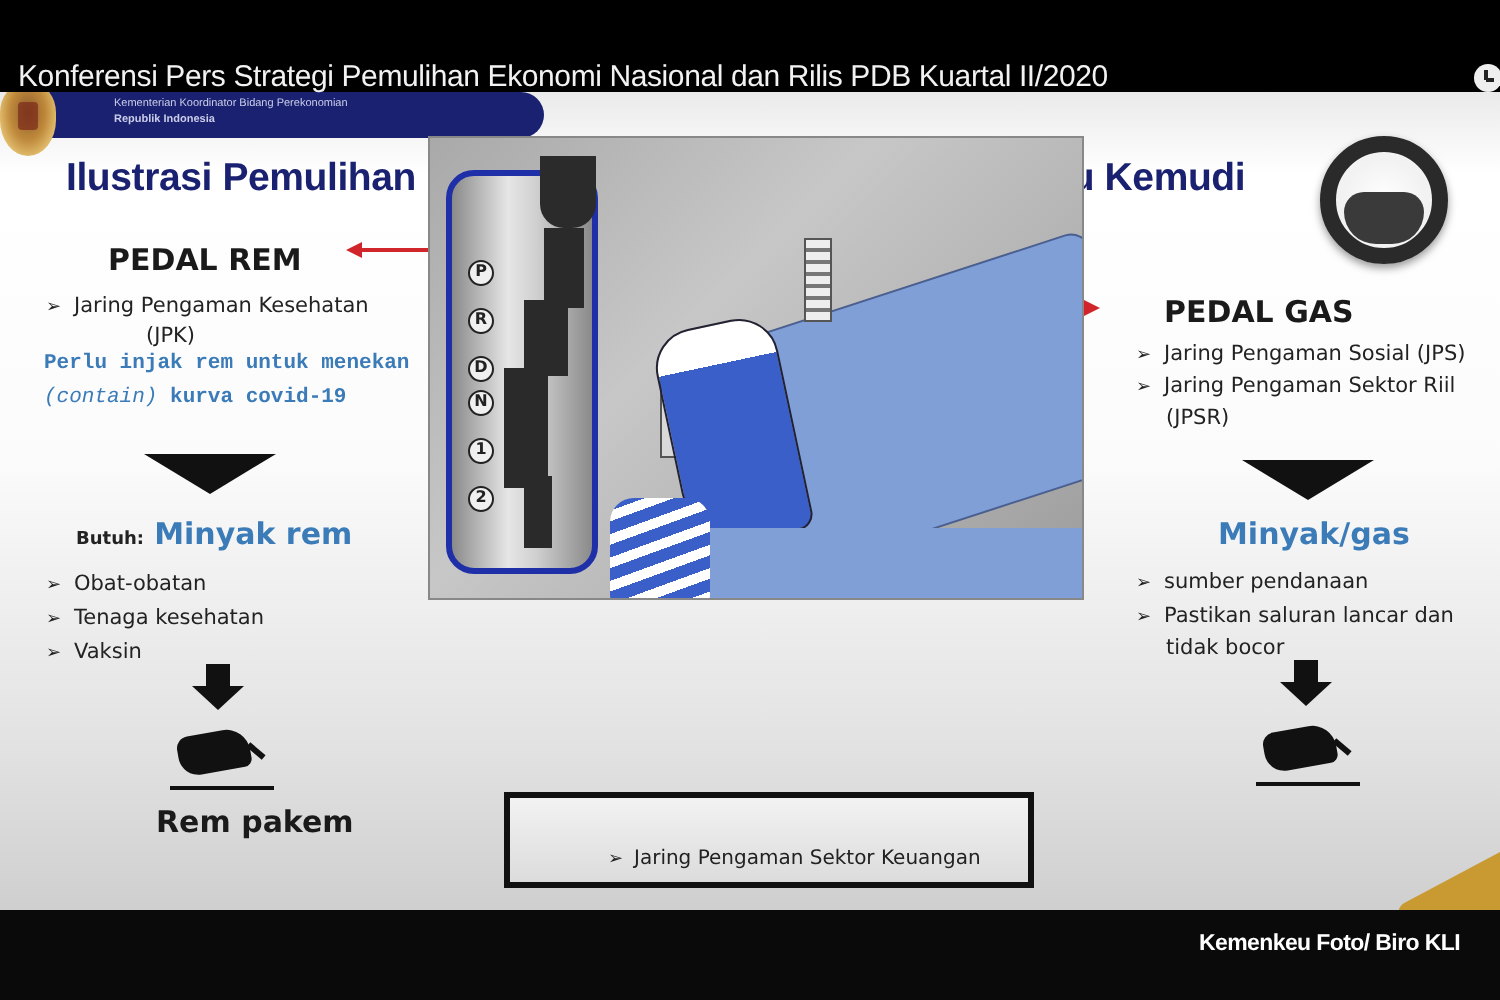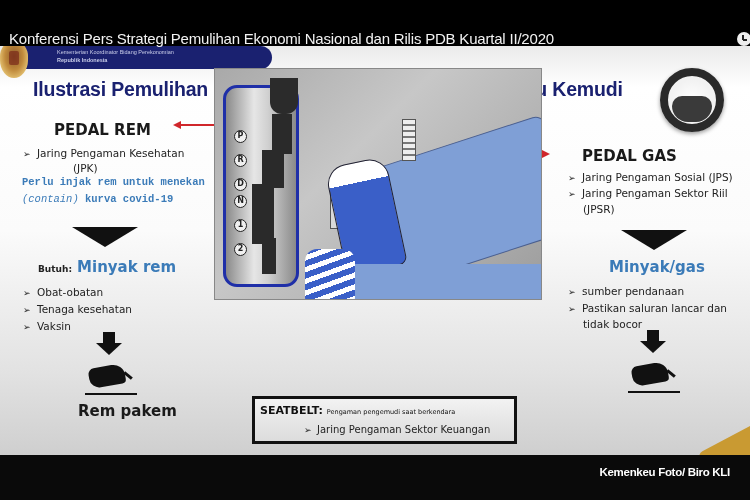--- a/index.html
+++ b/index.html
@@ -140,24 +140,20 @@
         <span class="gear-letter">R</span>
         <span class="gear-letter" style="margin-bottom:4px;">D</span>
         <span class="gear-letter">N</span>
         <span class="gear-letter">1</span>
         <span class="gear-letter">2</span>
       </div>
     </div>
   </div>
 
   <div class="seatbelt-box">
-    <div class="seatbelt-title">
-      <span>SEATBELT:</span>
-      <span class="seatbelt-sub">Pengaman pengemudi saat berkendara</span>
-    </div>
     <div class="seatbelt-bullet">
       <span class="chev" style="display:inline-block; width:13px; font-size:9px;">➢</span><span>Jaring Pengaman Sektor Keuangan</span>
     </div>
   </div>
 
   <div class="heading" style="left:582px; top:101px;">PEDAL GAS</div>
   <div class="bullet" style="left:568px; top:124px;"><span class="chev">➢</span><span>Jaring Pengaman Sosial (JPS)</span></div>
   <div class="bullet" style="left:568px; top:140px;"><span class="chev">➢</span><span>Jaring Pengaman Sektor Riil</span></div>
   <div class="bullet" style="left:583px; top:156px;">(JPSR)</div>
   <div class="down-tri" style="left:621px; top:184px;"></div>

